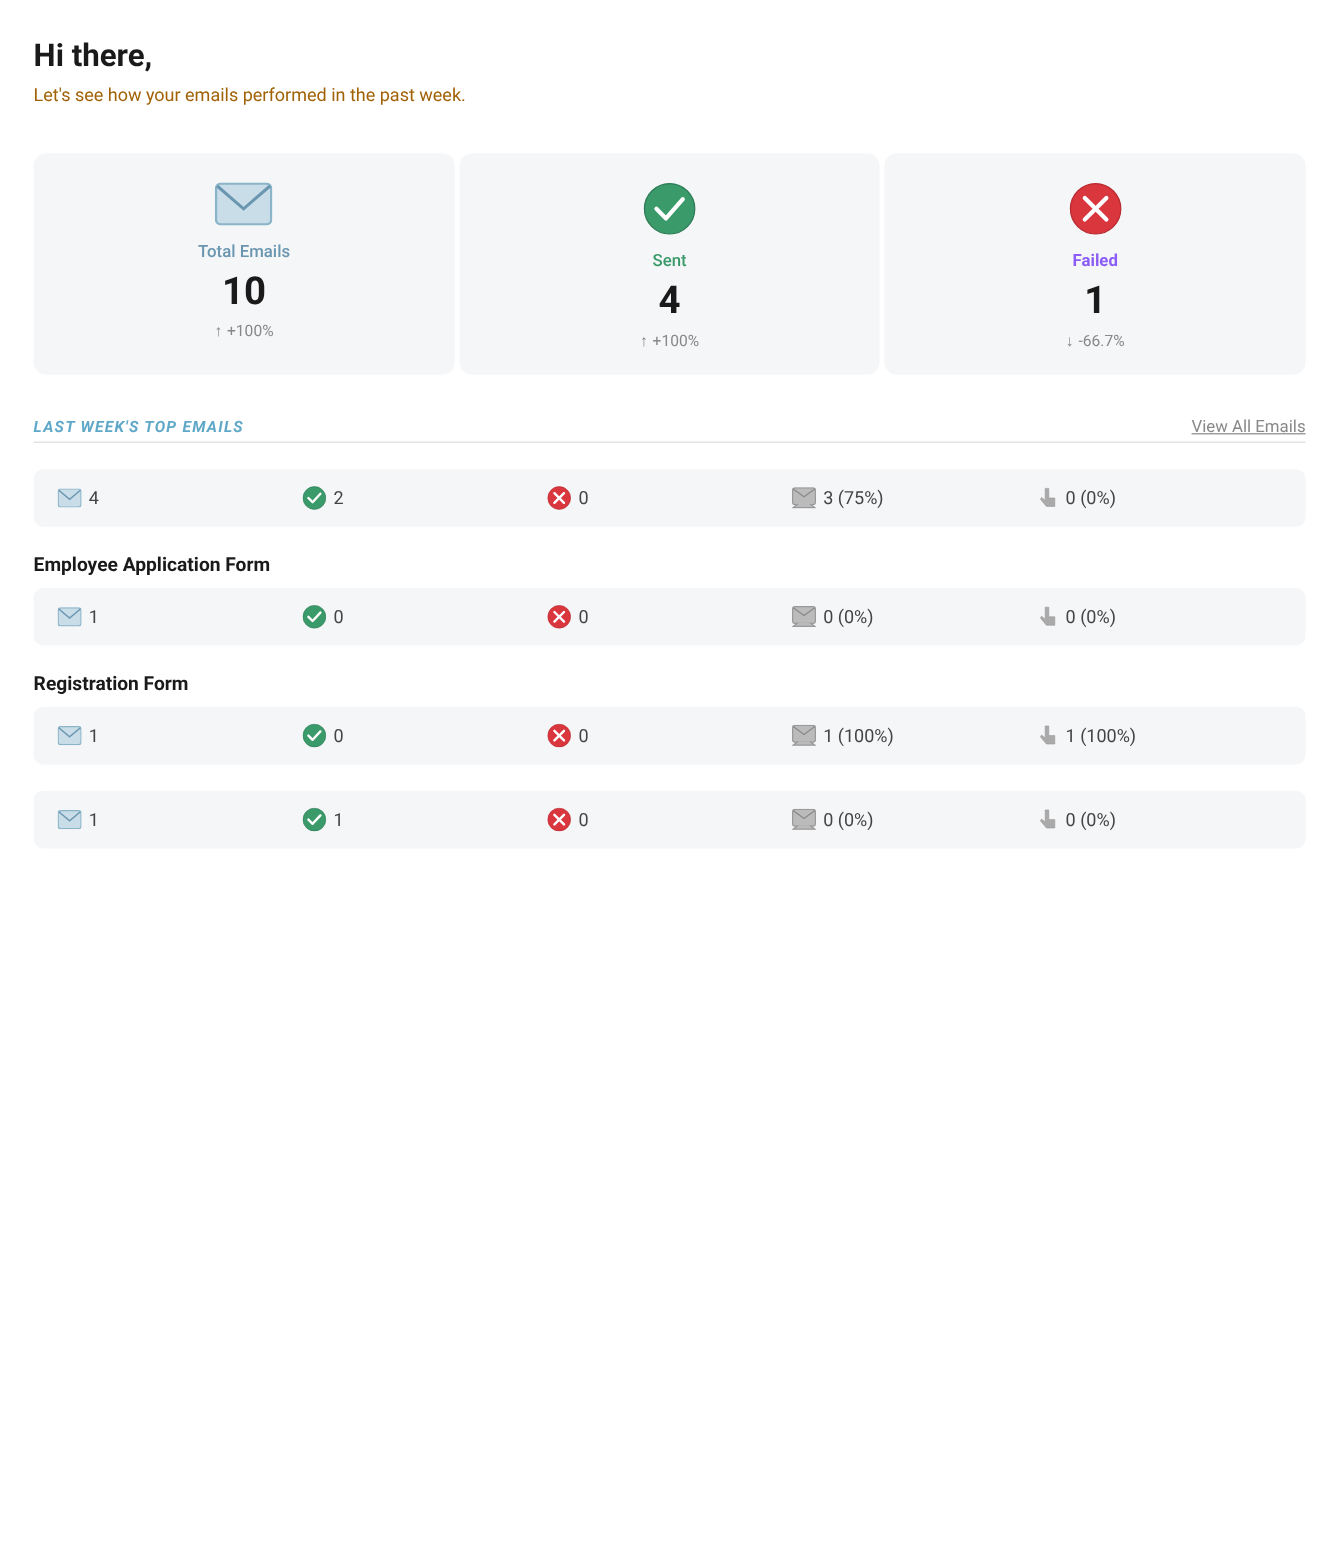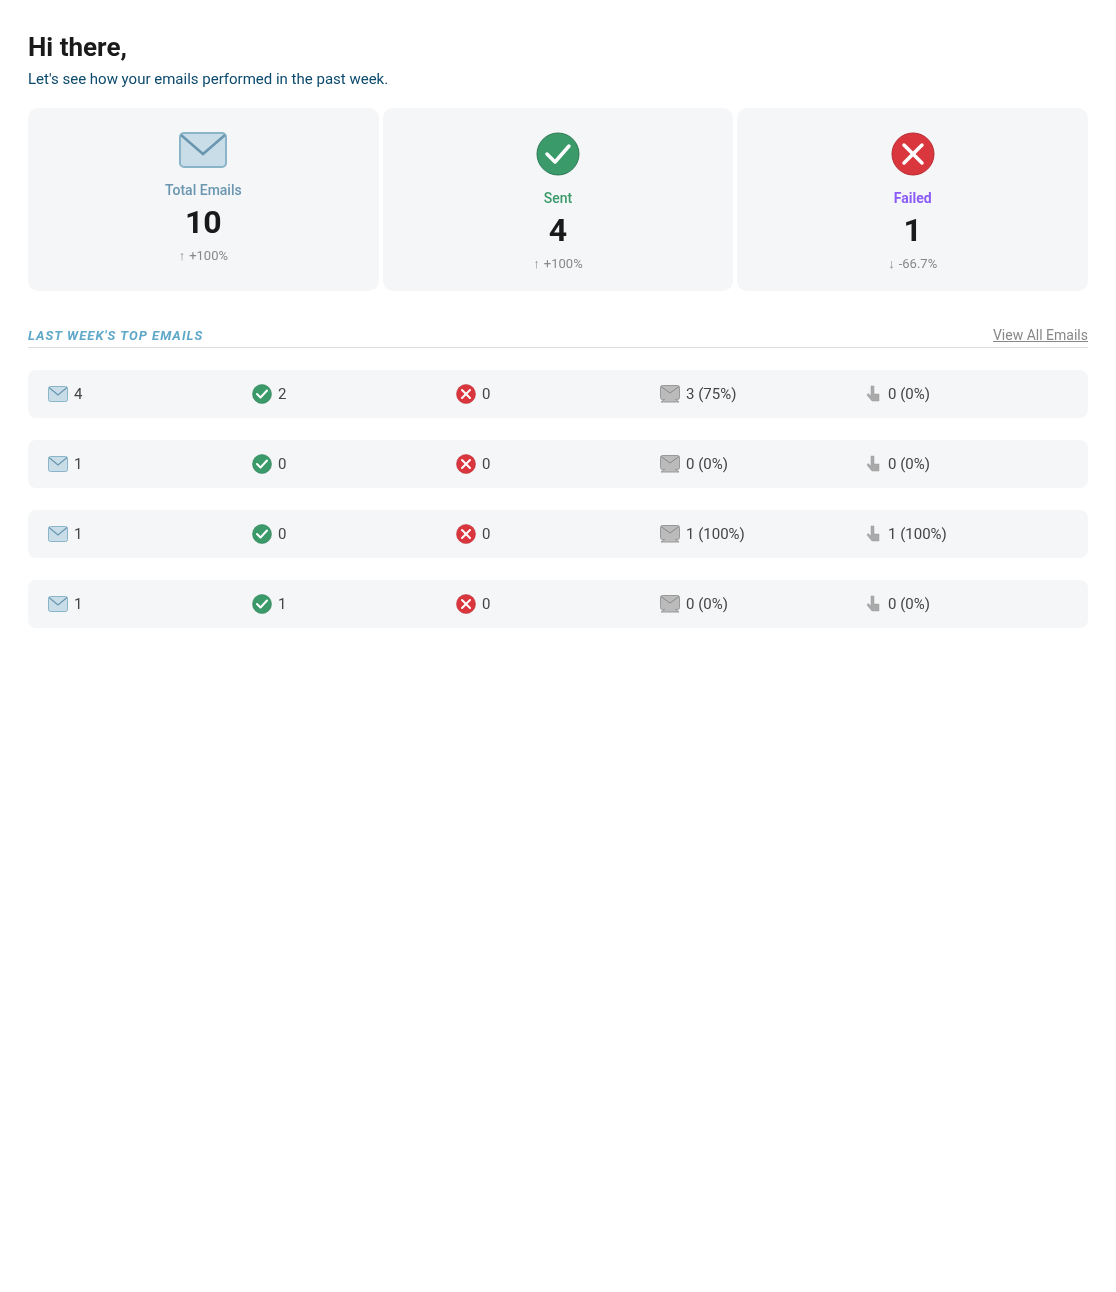--- a/index.html
+++ b/index.html
@@ -13,22 +13,22 @@
 
     .greeting-title {
       font-size: 26px;
       font-weight: 700;
       color: #1a1a1a;
       margin-bottom: 8px;
     }
 
     .greeting-subtitle {
       font-size: 15px;
-      color: #0c4a6e;
-      margin-bottom: 20px;
+      color: #a16207;
+      margin-bottom: 40px;
     }
 
     
     .stats-row {
       display: flex;
       gap: 4px;
       margin-bottom: 36px;
     }
 
     .stat-card {
@@ -285,20 +285,21 @@
       <div class="email-stat-item">
         <svg class="icon-click-sm" viewBox="0 0 18 20" fill="none">
           <path d="M7 2 L7 12 L4 9.5 L3 11 L8 17 L15 17 L15 10 L10 10 L10 2 Z" fill="#aaa" stroke="#999" stroke-width="0.5"></path>
           <line x1="10" y1="10" x2="10" y2="10" stroke="#aaa" stroke-width="1"></line>
         </svg>
         <span class="email-stat-value">0 (0%)</span>
       </div>
     </div>
   </div>
     <div class="email-group">
+    <div class="email-group-title">Employee Application Form</div>
     <div class="email-row">
       <div class="email-stat-item">
         <svg class="icon-sm" viewBox="0 0 20 16" fill="none">
           <rect x="0.5" y="0.5" width="19" height="15" rx="2" fill="#c8dde8" stroke="#8ab4c8" stroke-width="1"></rect>
           <polyline points="1,1.5 10,9 19,1.5" fill="none" stroke="#6a96b0" stroke-width="1.2"></polyline>
         </svg>
         <span class="email-stat-value">1</span>
       </div>
       <div class="email-stat-item">
         <svg class="icon-check-sm" viewBox="0 0 20 20" fill="none">
@@ -326,20 +327,21 @@
       <div class="email-stat-item">
         <svg class="icon-click-sm" viewBox="0 0 18 20" fill="none">
           <path d="M7 2 L7 12 L4 9.5 L3 11 L8 17 L15 17 L15 10 L10 10 L10 2 Z" fill="#aaa" stroke="#999" stroke-width="0.5"></path>
           <line x1="10" y1="10" x2="10" y2="10" stroke="#aaa" stroke-width="1"></line>
         </svg>
         <span class="email-stat-value">0 (0%)</span>
       </div>
     </div>
   </div>
     <div class="email-group">
+    <div class="email-group-title">Registration Form</div>
     <div class="email-row">
       <div class="email-stat-item">
         <svg class="icon-sm" viewBox="0 0 20 16" fill="none">
           <rect x="0.5" y="0.5" width="19" height="15" rx="2" fill="#c8dde8" stroke="#8ab4c8" stroke-width="1"></rect>
           <polyline points="1,1.5 10,9 19,1.5" fill="none" stroke="#6a96b0" stroke-width="1.2"></polyline>
         </svg>
         <span class="email-stat-value">1</span>
       </div>
       <div class="email-stat-item">
         <svg class="icon-check-sm" viewBox="0 0 20 20" fill="none">

